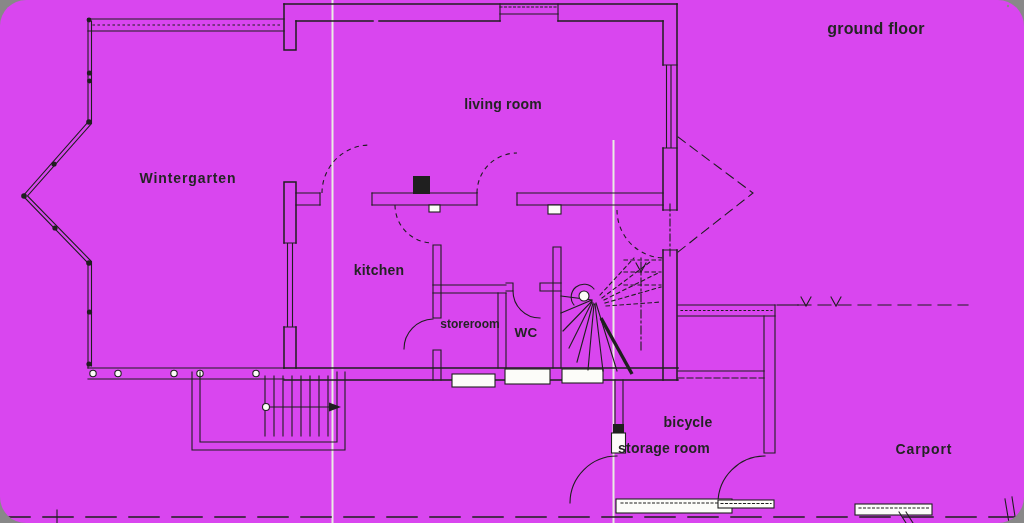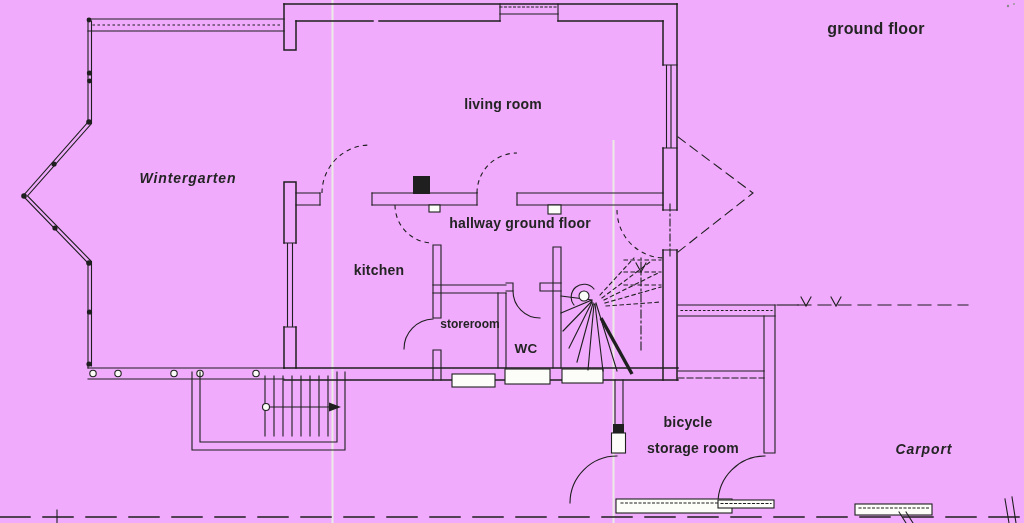--- a/index.html
+++ b/index.html
@@ -1,42 +1,43 @@
 <!DOCTYPE html>
 <html><head>
 <meta charset="utf-8">
 <style>
   html,body{margin:0;padding:0;background:#888;}
   #stage{
     position:relative;
     width:1024px;height:523px;
-    background:#f0abfc;
+    background:#d946ef;
     overflow:hidden;
     font-family:"Liberation Sans","DejaVu Sans",sans-serif;
     color:#222;
+    border-radius:26px;
   }
   #plan-svg{position:absolute;left:0;top:0;}
   .ln{stroke:#1f1f1f;fill:none;stroke-width:1.5;stroke-linecap:square;}
   .thin{stroke:#1f1f1f;fill:none;stroke-width:1.1;stroke-linecap:square;}
   .dash{stroke:#1f1f1f;fill:none;stroke-width:1.1;stroke-dasharray:4.5,4;}
   .paperfill{fill:#fcfcf9;}
   .inkfill{fill:#1f1f1f;stroke:none;}
   .label{
     position:absolute;
     transform:translate(-50%,-50%);
     white-space:nowrap;
     color:#242424;
     letter-spacing:.2px;
     line-height:1;
   }
   .b{font-weight:700;}
-  .geo{font-weight:600;letter-spacing:.9px;font-style:italic;}
+  .geo{font-weight:600;letter-spacing:.9px;}
   .fs16{font-size:16px;}
   .fs15{font-size:14px;}
-  .fs14{font-size:13.5px;margin-top:16px;}
+  .fs14{font-size:13.5px;}
   .fs10{font-size:12px;letter-spacing:0;}
 </style>
 </head>
 <body>
 
 <div id="stage">
 
   <svg id="plan-svg" width="1024" height="523" viewBox="0 0 1024 523">
 
     <g>
@@ -182,27 +183,26 @@
       <path class="thin" d="M1005,499 L1009,523 M1012,497 L1016,523"></path>
     </g>
   </svg>
 
   <div class="label b fs16" style="left:876px;top:29px;">ground floor</div>
 
   <div class="label b fs15" style="left:503px;top:104px;">living room</div>
 
   <div class="label geo fs15" style="left:188px;top:178px;">Wintergarten</div>
 
-  <div class="label b fs15" style="left:520px;top:223px;">hallway ground floor</div>
 
   <div class="label b fs15" style="left:359px;top:270px;padding-left:40px;">kitchen</div>
 
   <div class="label fs10" style="left:470px;top:324px;font-weight:600;">storeroom</div>
 
   <div class="label b fs14" style="left:526px;top:333px;">WC</div>
 
   <div class="label b fs15" style="left:688px;top:422px;">bicycle</div>
 
-  <div class="label b fs15" style="left:693px;top:448px;">storage room</div>
+  <div class="label b fs15" style="left:664px;top:448px;">storage room</div>
 
   <div class="label geo fs15" style="left:924px;top:449px;">Carport</div>
 
 </div>
 
 </body></html>

